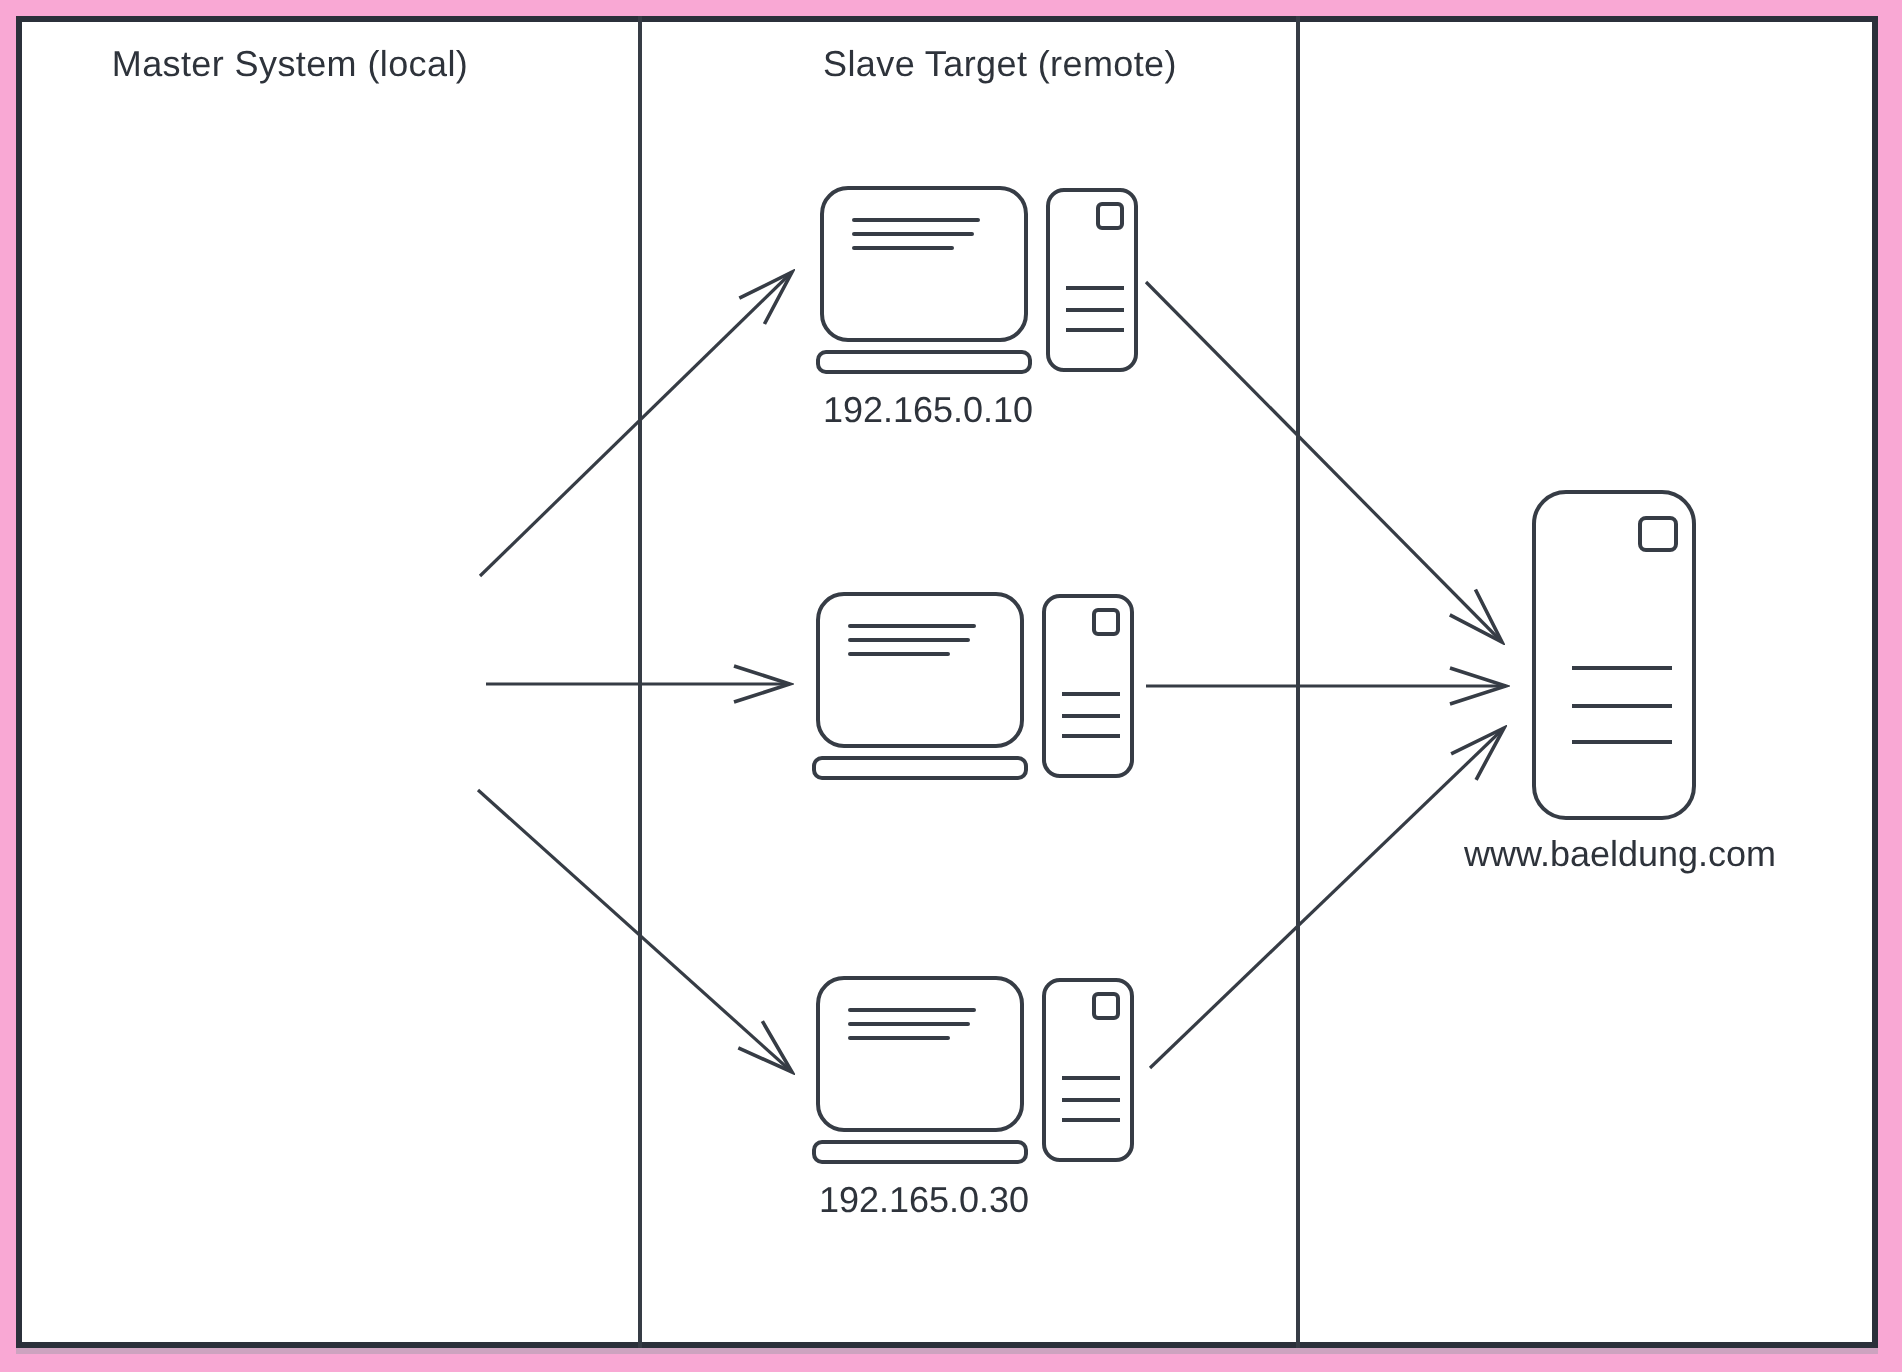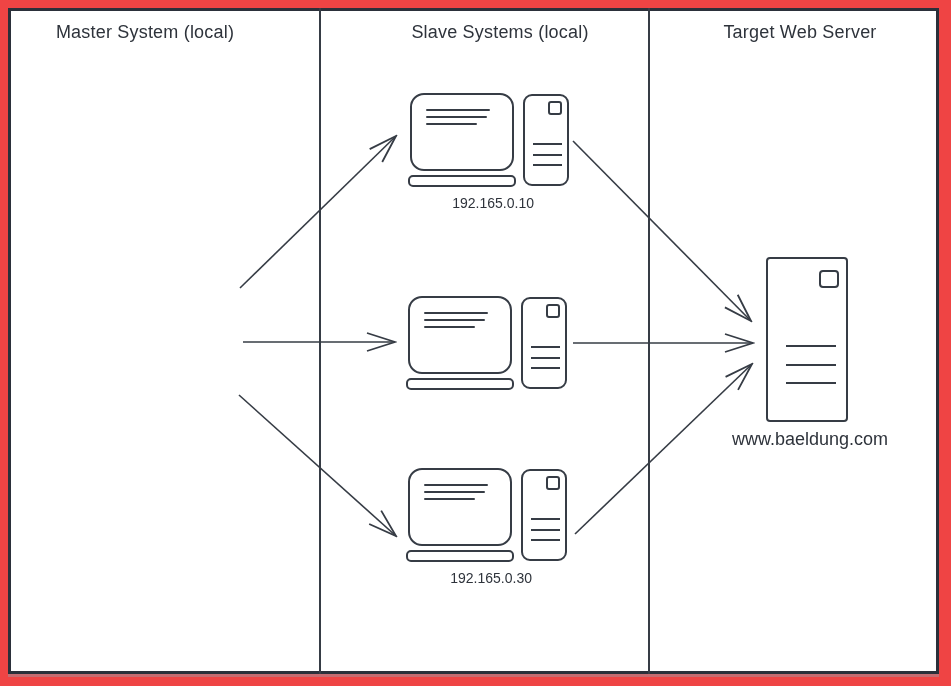--- a/index.html
+++ b/index.html
@@ -1,17 +1,17 @@
 <!DOCTYPE html>
 <html><head>
 <meta charset="utf-8">
 <style>
   html,body{margin:0;padding:0;background:#ffffff;}
   .canvas{
-    position:relative;width:951px;height:686px;background:#ef4444;overflow:hidden;
+    position:relative;width:951px;height:686px;background:#f9a8d4;overflow:hidden;
     font-family:"Liberation Sans","DejaVu Sans",sans-serif;color:#2e333b;
   }
   .frame{
     position:absolute;left:8px;top:8px;width:925px;height:660px;
     border:3px solid #2b303a;background:#ffffff;
     box-shadow:0 3px 0 rgba(150,158,168,0.45);
   }
   .divider{position:absolute;top:8px;height:666px;width:2px;background:#363c45;}
   .divider.d1{left:319px;}
   .divider.d2{left:648px;}
@@ -30,45 +30,44 @@
   .mline.l1{left:14px;top:14px;width:64px;}
   .mline.l2{left:14px;top:21px;width:61px;}
   .mline.l3{left:14px;top:28px;width:51px;}
   .keyboard{position:absolute;left:-2px;top:82px;width:104px;height:8px;border:2px solid #363c45;border-radius:5px;background:#fff;}
   .tower{position:absolute;left:113px;top:1px;width:42px;height:88px;border:2px solid #363c45;border-radius:9px;background:#fff;}
   .tpower{position:absolute;right:5px;top:5px;width:10px;height:10px;border:2px solid #363c45;border-radius:3px;}
   .tline{position:absolute;left:8px;width:29px;height:2px;background:#363c45;}
   .tline.t1{top:47px;}
   .tline.t2{top:58px;}
   .tline.t3{top:68px;}
-  .node-label{position:absolute;left:-16px;top:102px;width:140px;text-align:right;font-size:14px;color:#2e333b;}
+  .node-label{position:absolute;left:-16px;top:102px;width:140px;text-align:center;font-size:18px;color:#2e333b;}
 
   
-  .server{position:absolute;left:766px;top:257px;width:78px;height:161px;border:2px solid #363c45;border-radius:4px;background:#fff;}
+  .server{position:absolute;left:766px;top:245px;width:78px;height:161px;border:2px solid #363c45;border-radius:17px;background:#fff;}
   .spower{position:absolute;right:7px;top:11px;width:16px;height:14px;border:2px solid #363c45;border-radius:4px;}
   .sline{position:absolute;left:18px;width:50px;height:2px;background:#363c45;}
   .sline.s1{top:86px;}
   .sline.s2{top:105px;}
   .sline.s3{top:123px;}
   .server-label{position:absolute;left:-48px;top:170px;width:180px;text-align:center;font-size:18px;color:#2e333b;}
 
   .arrows{position:absolute;left:0;top:0;pointer-events:none;}
 </style>
 </head>
 <body>
 
 <div class="canvas">
 
   <div class="frame"></div>
   <div class="divider d1"></div>
   <div class="divider d2"></div>
 
   <div class="col-header h1">Master System (local)</div>
-  <div class="col-header h2">Slave Systems (local)</div>
-  <div class="col-header h3">Target Web Server</div>
+  <div class="col-header h2">Slave Target (remote)</div>
 
 
   <div class="computer" style="left:410px;top:93px;">
     <div class="monitor">
       <div class="mline l1"></div>
       <div class="mline l2"></div>
       <div class="mline l3"></div>
     </div>
     <div class="keyboard"></div>
     <div class="tower">
@@ -88,21 +87,21 @@
     </div>
     <div class="keyboard"></div>
     <div class="tower">
       <div class="tpower"></div>
       <div class="tline t1"></div>
       <div class="tline t2"></div>
       <div class="tline t3"></div>
     </div>
   </div>
 
-  <div class="computer" style="left:408px;top:468px;">
+  <div class="computer" style="left:408px;top:488px;">
     <div class="monitor">
       <div class="mline l1"></div>
       <div class="mline l2"></div>
       <div class="mline l3"></div>
     </div>
     <div class="keyboard"></div>
     <div class="tower">
       <div class="tpower"></div>
       <div class="tline t1"></div>
       <div class="tline t2"></div>

